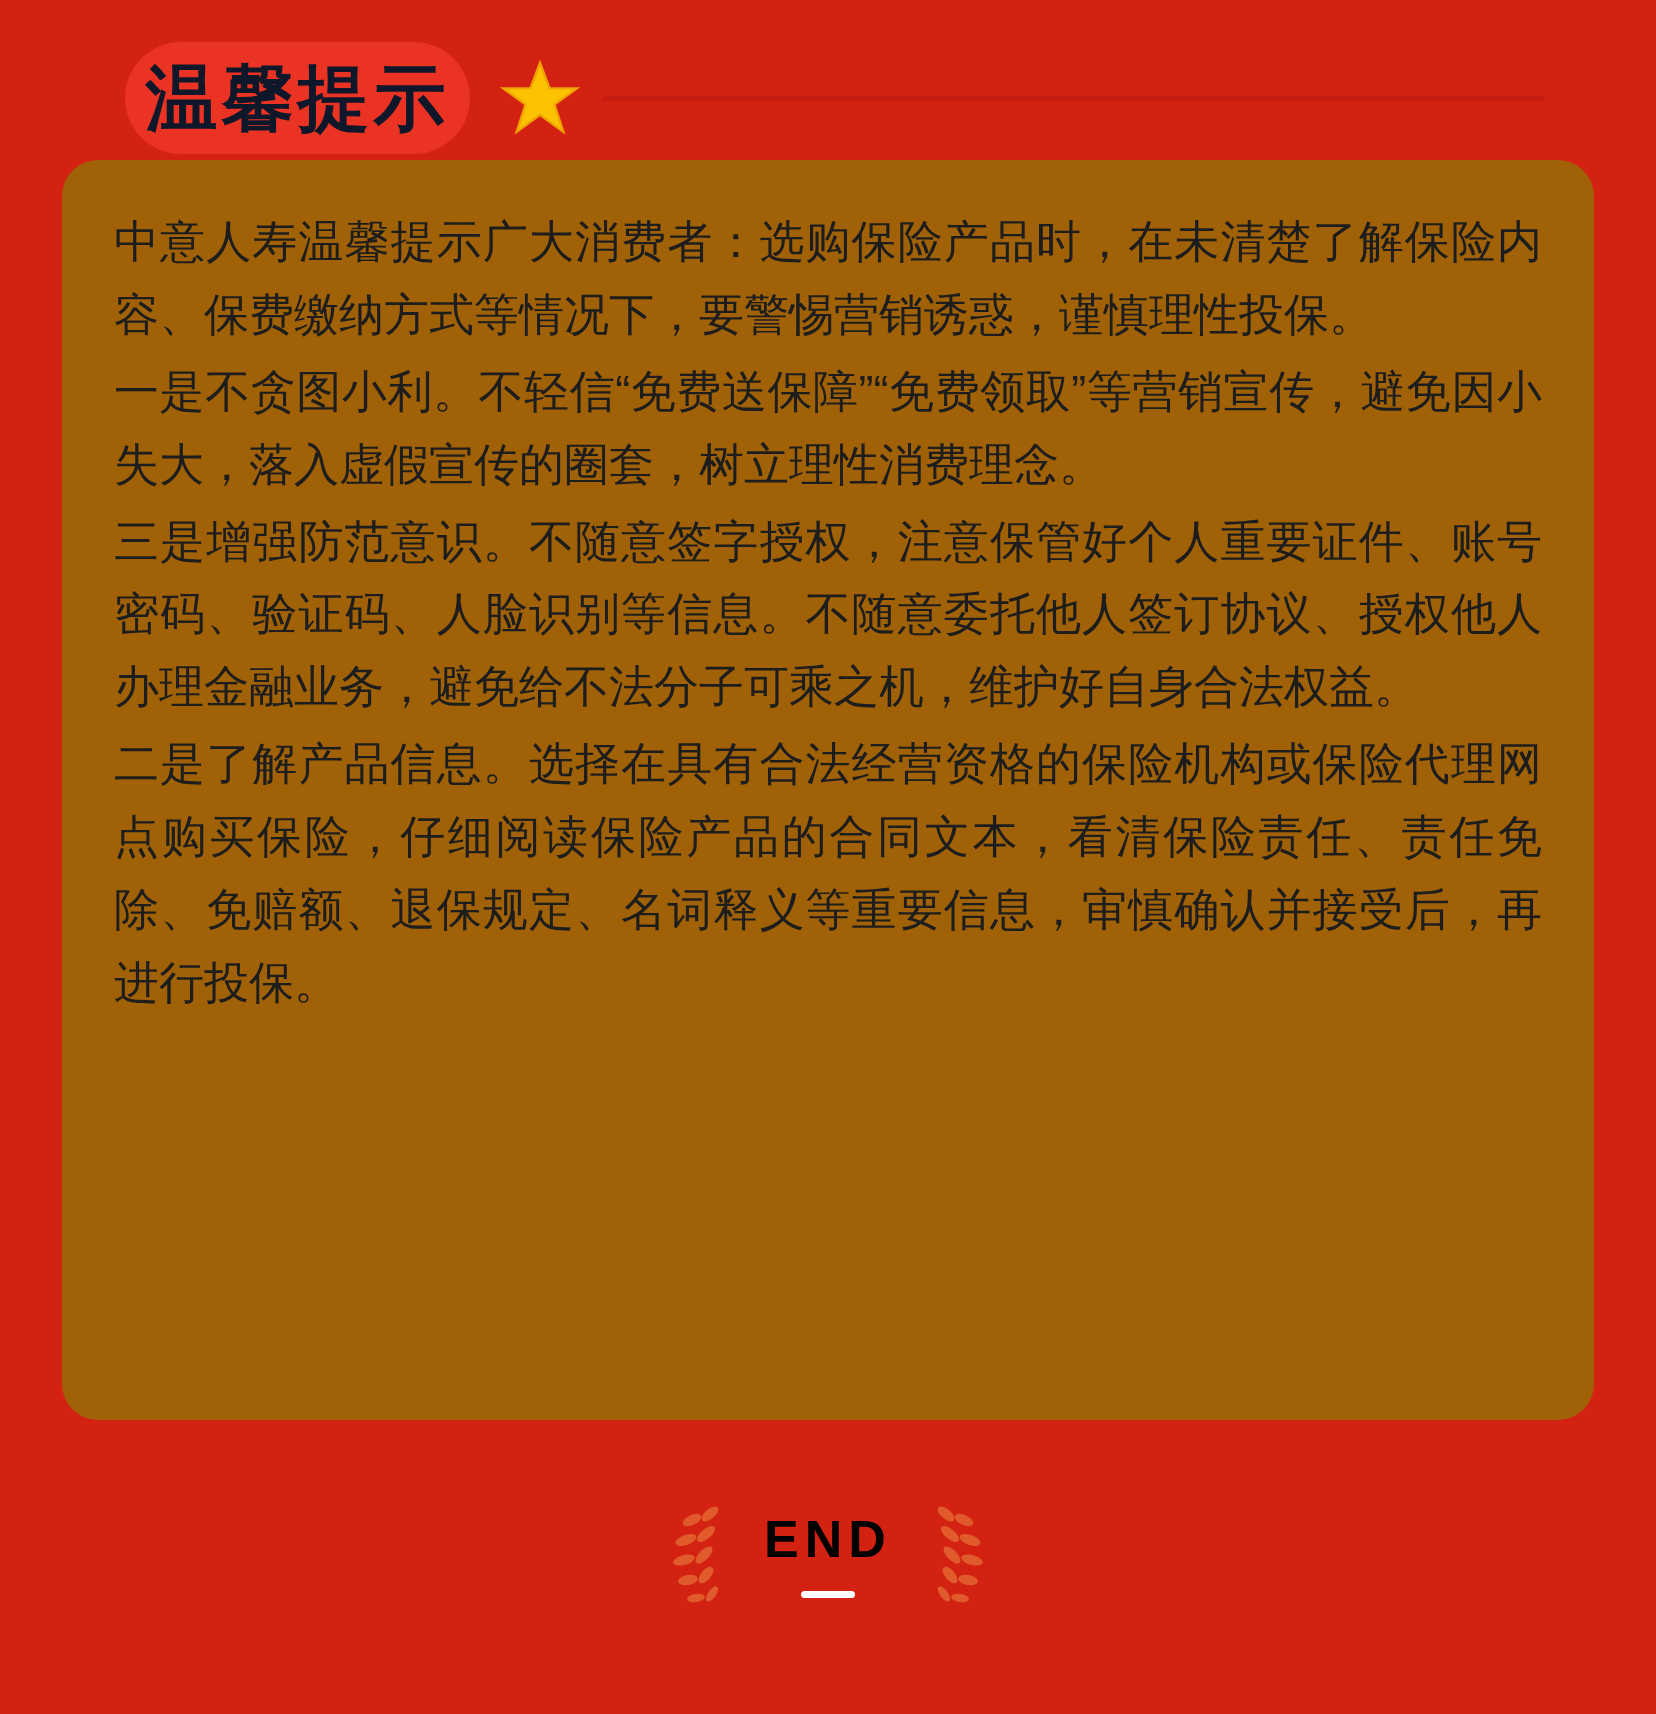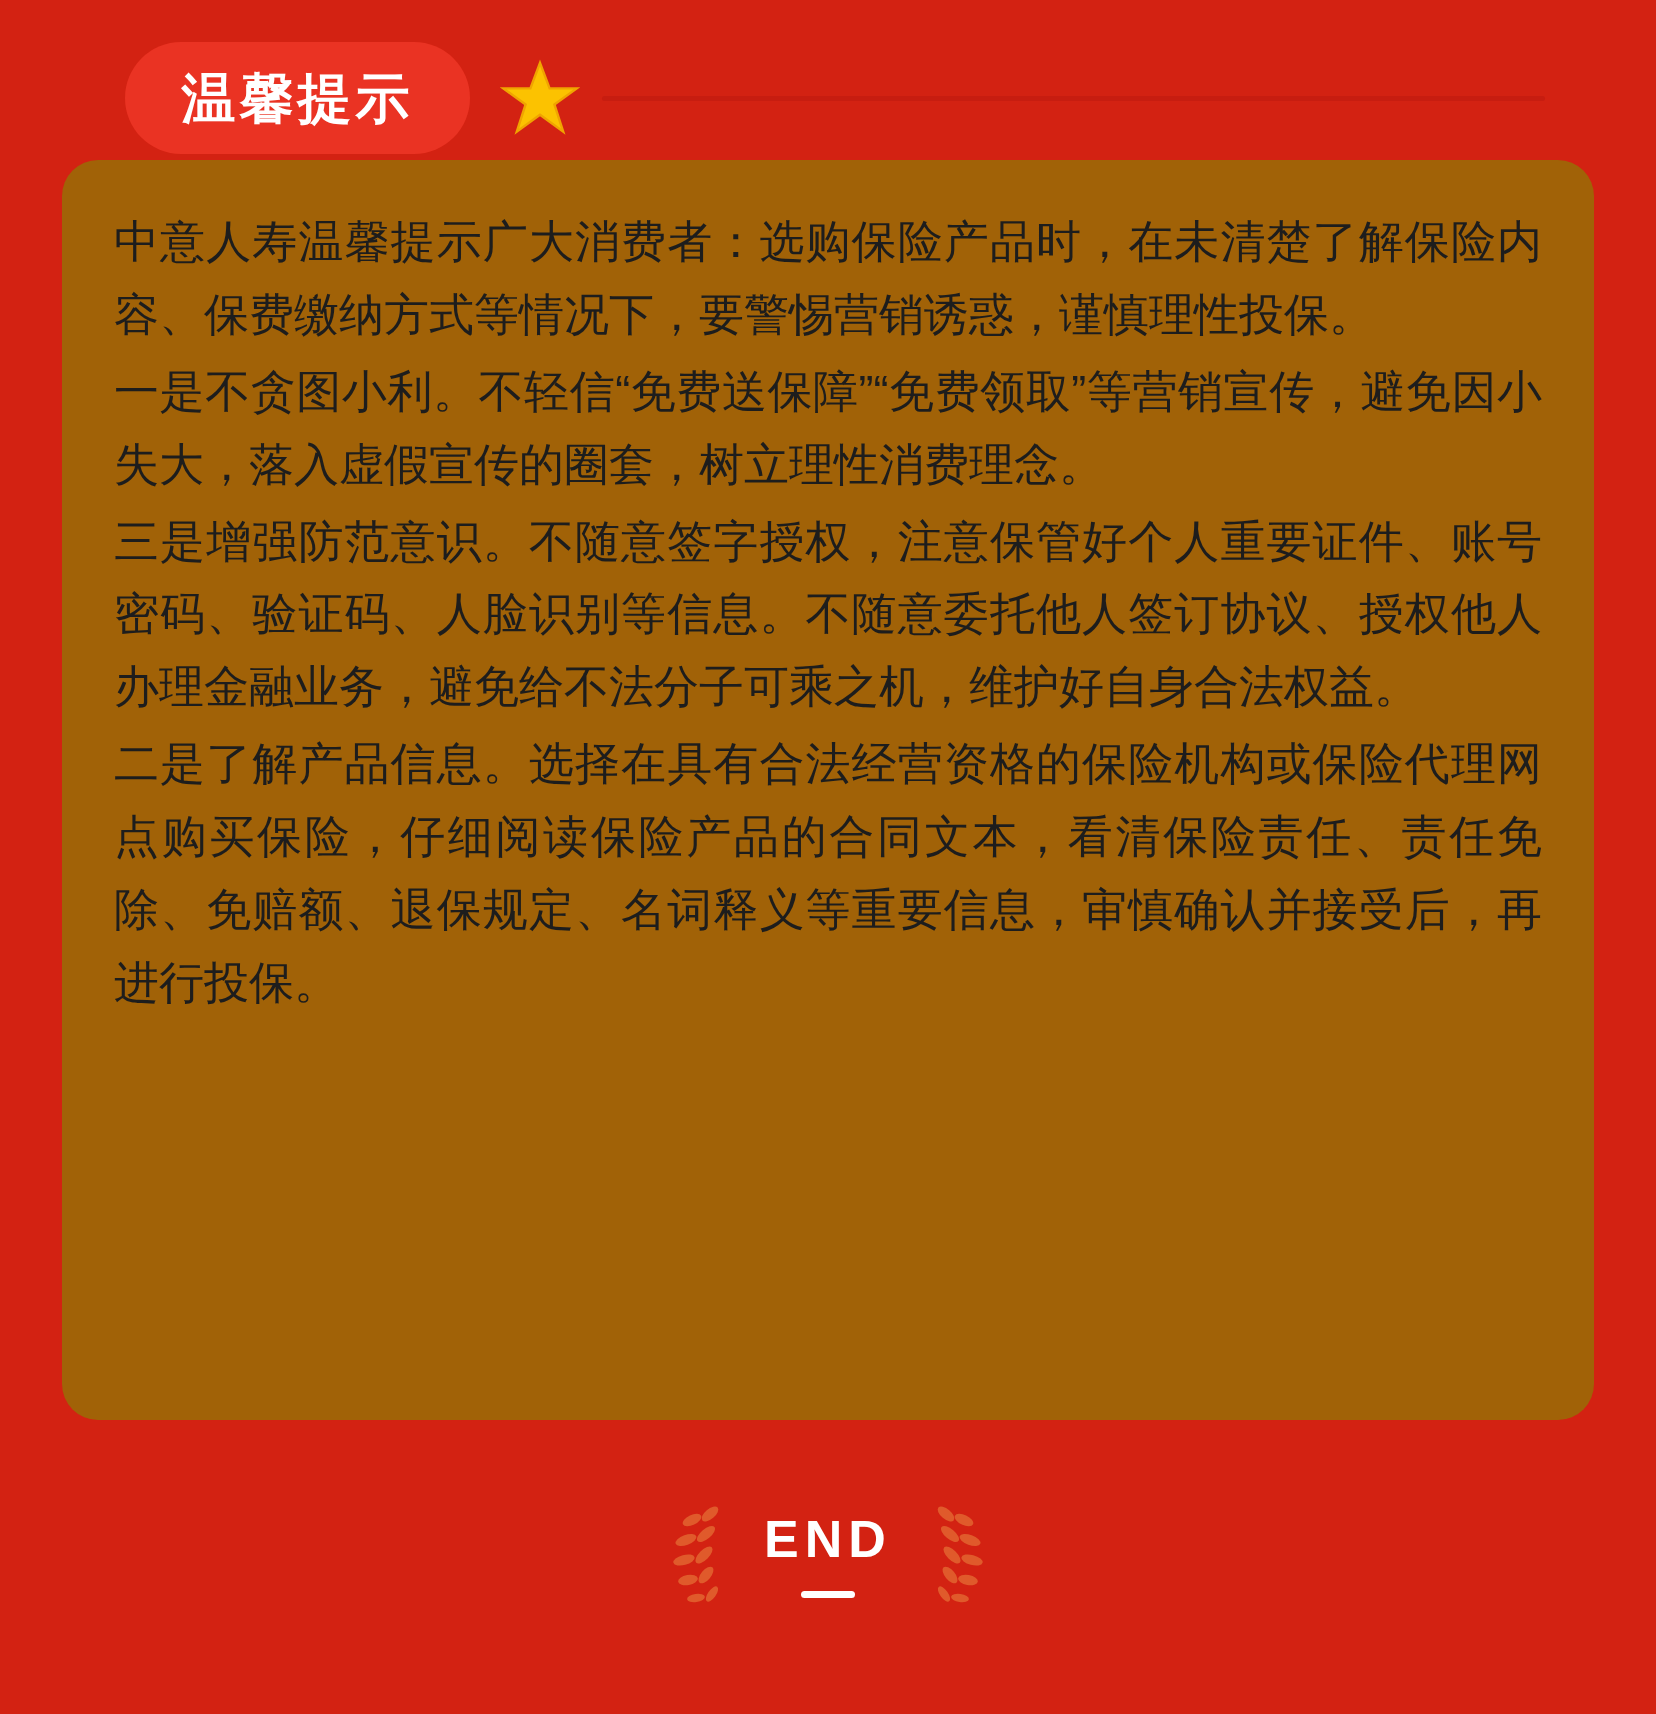--- a/index.html
+++ b/index.html
@@ -33,22 +33,22 @@
     width: 345px;
     height: 112px;
     border-radius: 56px;
     background: #ea3323;
     display: flex;
     align-items: center;
     justify-content: center;
     box-shadow: 0 0 0 0 transparent;
   }
   .badge-label {
-    color: #ffffff;
-    font-size: 54px;
+    color: #0f172a;
+    font-size: 72px;
     font-weight: bold;
     letter-spacing: 4px;
     line-height: 1;
   }
   .star-icon {
     margin-left: 30px;
     width: 80px;
     height: 80px;
     display: flex;
     align-items: center;
@@ -108,21 +108,21 @@
     width: 90px;
     height: 110px;
   }
   .laurel svg { display: block; }
   .end-center {
     display: flex;
     flex-direction: column;
     align-items: center;
   }
   .end-label {
-    color: #ffffff;
+    color: #000000;
     font-size: 52px;
     font-weight: bold;
     letter-spacing: 6px;
     line-height: 1;
   }
   .end-underline {
     margin-top: 26px;
     width: 54px;
     height: 7px;
     background: #ffffff;

